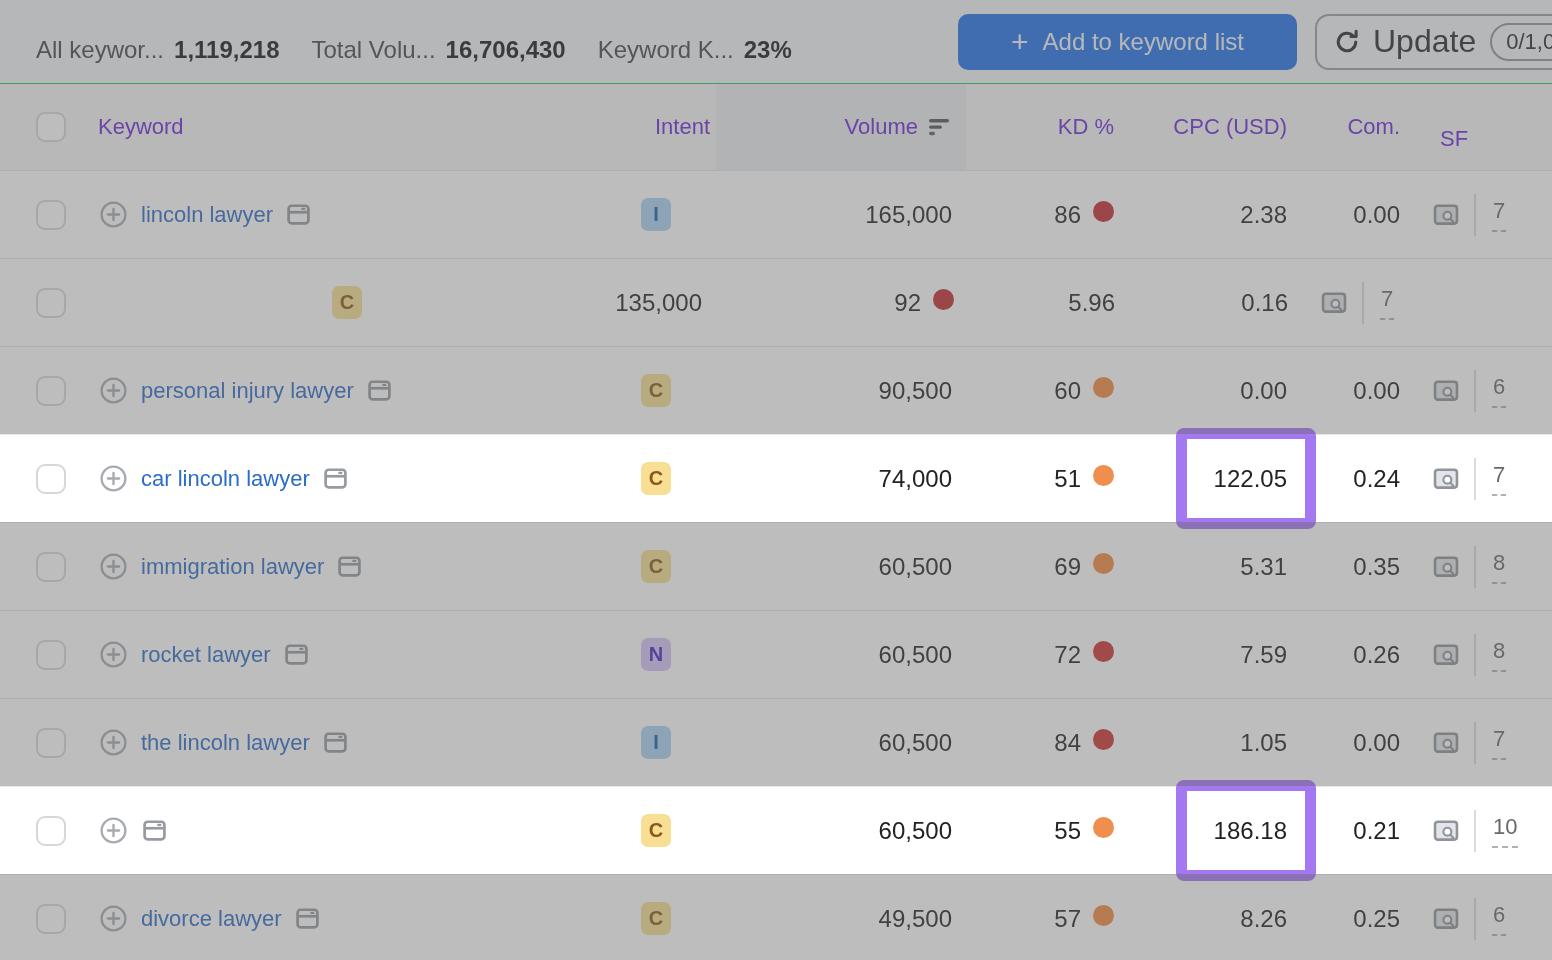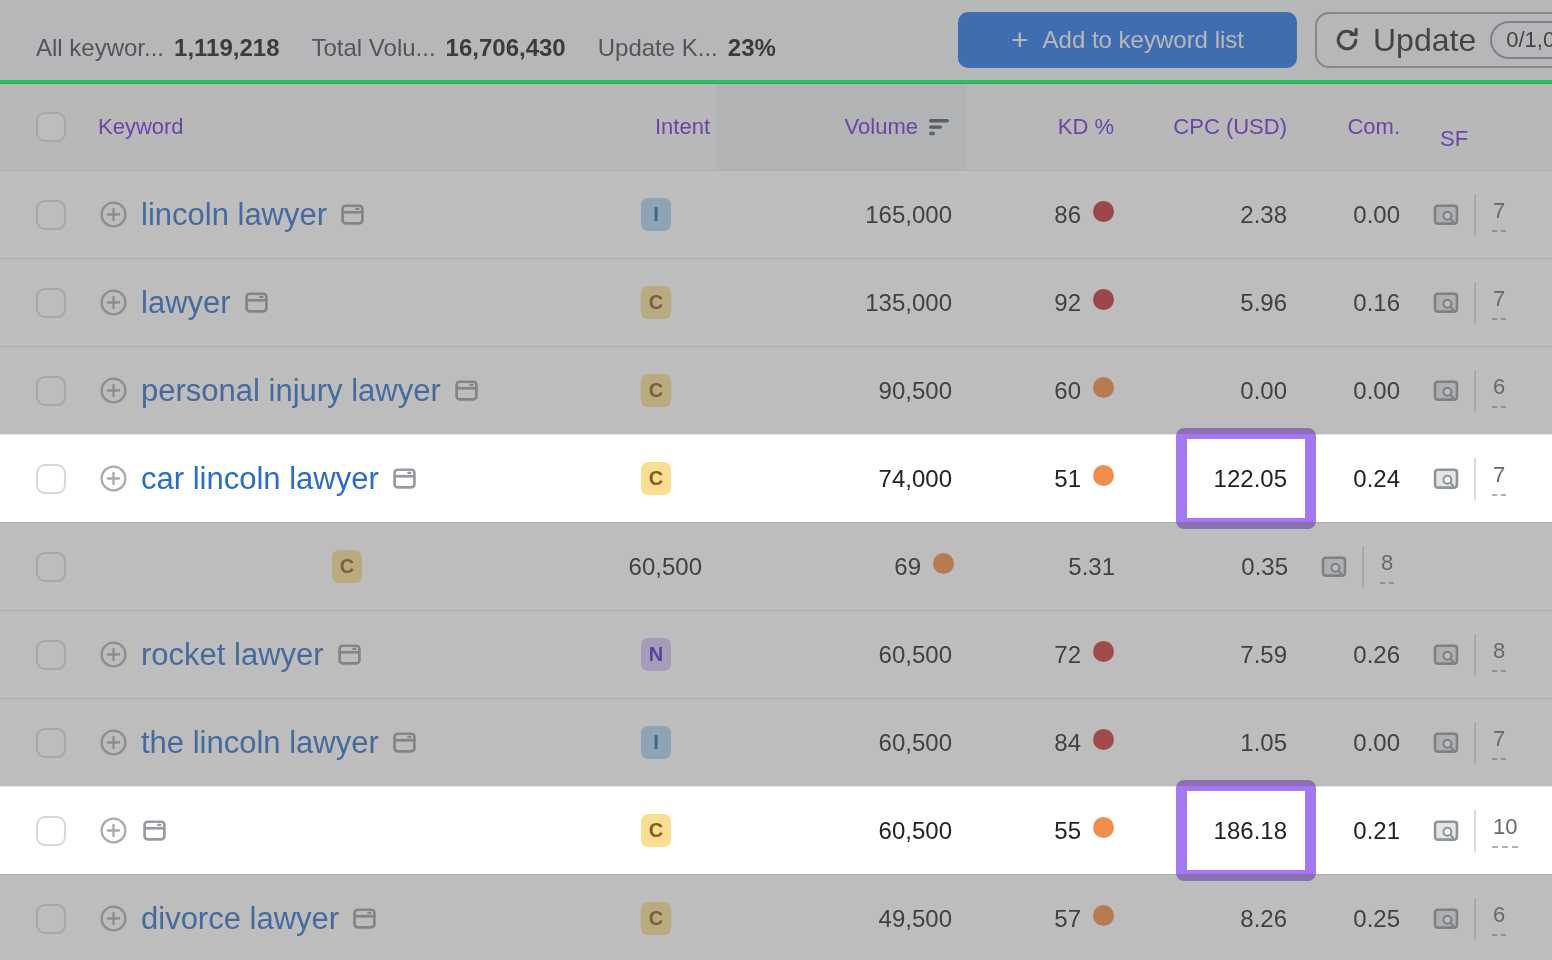--- a/index.html
+++ b/index.html
@@ -5,21 +5,21 @@
   html,body{margin:0;padding:0;}
   body{font-family:"Liberation Sans",sans-serif;background:#888;}
   .app{position:relative;width:1552px;height:960px;background:#fff;overflow:hidden;}
 
   
   .dim{position:relative;}
   .dim::after{content:"";position:absolute;left:0;right:0;top:-1px;bottom:0;
     background:rgba(104,104,104,0.44);z-index:6;pointer-events:none;}
 
   
-  .topbar{height:84px;background:#F3F4F6;border-bottom:4px solid #22c55e;
+  .topbar{height:84px;background:#F3F4F6;border-bottom:1px solid #22c55e;
     display:flex;align-items:center;padding-left:36px;box-sizing:border-box;overflow:hidden;}
   .stat{display:flex;align-items:baseline;margin-right:32px;white-space:nowrap;}
   .stat .lbl{font-size:24px;color:#44474B;margin-right:10px;}
   .stat .val{font-size:24px;font-weight:bold;color:#16181A;margin-top:16px;}
   .btn-add{margin-left:auto;flex:none;display:flex;align-items:center;justify-content:center;
     width:339px;height:56px;border:none;border-radius:10px;background:#2170E8;cursor:pointer;}
   .btn-add .plus-glyph{color:#F2F5F8;font-size:30px;font-weight:300;margin-right:14px;line-height:1;}
   .btn-add .txt{color:#F2F5F8;font-size:24px;}
   .btn-update{margin-left:18px;margin-right:-23px;flex:none;display:flex;align-items:center;
     width:260px;height:56px;box-sizing:border-box;border:2px solid #9B9FA3;border-radius:14px;
@@ -44,21 +44,21 @@
   .th-com{justify-self:end;padding-right:10px;}
   .th-sf{justify-self:start;padding-left:30px;margin-top:24px;}
 
   .cb{width:30px;height:30px;border:2px solid #D5D8DA;border-radius:9px;background:#fff;
     box-sizing:border-box;margin-left:36px;display:block;cursor:pointer;}
 
   
   .row{height:88px;border-top:1px solid #E4E6E8;background:#fff;position:relative;}
   .row.hl{z-index:3;}
   .kw-cell{display:flex;align-items:center;gap:12px;min-width:0;}
-  .kw-link{font-size:31px;color:#2B6CC6;text-decoration:none;white-space:nowrap;cursor:pointer;}
+  .kw-link{font-size:22px;color:#2B6CC6;text-decoration:none;white-space:nowrap;cursor:pointer;}
   .plus-ic{display:flex;cursor:pointer;flex:none;}
   .serp-card{display:flex;cursor:pointer;flex:none;}
   .badge{justify-self:center;min-width:30px;height:33px;border-radius:7px;
     display:flex;align-items:center;justify-content:center;
     font-size:20px;font-weight:bold;padding:0 4px;box-sizing:border-box;}
   .num{font-size:24px;color:#212326;}
   .cell-vol{justify-self:end;padding-right:14px;}
   .cell-kd{justify-self:end;display:flex;gap:12px;padding-right:12px;}
   .dot{width:21px;height:21px;border-radius:50%;flex:none;}
   .cell-cpc{justify-self:end;padding-right:11px;}
@@ -81,21 +81,21 @@
   <div class="topbar dim">
     <div class="stat">
       <span class="lbl">All keywor...</span>
       <span class="val">1,119,218</span>
     </div>
     <div class="stat">
       <span class="lbl">Total Volu...</span>
       <span class="val">16,706,430</span>
     </div>
     <div class="stat">
-      <span class="lbl">Update K...</span>
+      <span class="lbl">Keyword K...</span>
       <span class="val">23%</span>
     </div>
     <button class="btn-add">
       <span class="plus-glyph">+</span>
       <span class="txt">Add to keyword list</span>
     </button>
     <button class="btn-update">
       <span style="display:flex;">
         <svg width="28" height="28" viewBox="0 0 24 24" fill="none" stroke="#26292D" stroke-width="2.6" stroke-linecap="round">
           <path d="M19.5 12a7.5 7.5 0 1 1-2.2-5.3"></path>
@@ -170,36 +170,20 @@
       </span>
       <span class="vdiv"></span>
       <span class="sf-num">7</span>
     </div>
 
   </div>
       <div class="row grid dim">
     <div>
           <span class="cb"></span>
         </div>
-    <div class="kw-cell">
-      <span class="plus-ic">
-        <svg width="31" height="31" viewBox="0 0 24 24" fill="none" stroke="#A7ABAF" stroke-width="1.8" stroke-linecap="round">
-          <circle cx="12" cy="12" r="9.2"></circle>
-          <path d="M12 7.6v8.8M7.6 12h8.8"></path>
-        </svg>
-      </span>
-      <a class="kw-link">lawyer</a>
-      <span class="serp-card">
-        <svg width="27" height="27" viewBox="0 0 24 24" fill="none">
-          <rect x="3.2" y="4.2" width="17.6" height="15.6" rx="2.6" stroke="#979BA1" stroke-width="2.4"></rect>
-          <path d="M3.2 10h17.6" stroke="#979BA1" stroke-width="2.4"></path>
-          <rect x="14.6" y="5.9" width="3.4" height="2.2" rx="0.6" fill="#979BA1"></rect>
-        </svg>
-      </span>
-    </div>
     <div>
           <span class="badge" style="background: rgb(248, 223, 147); color: rgb(138, 90, 23);">C</span>
         </div>
     <div class="num cell-vol">135,000</div>
     <div class="cell-kd">
       <span class="num">92</span>
       <span class="dot" style="background: rgb(194, 43, 47);"></span>
     </div>
     <div class="num cell-cpc">5.96</div>
     <div class="num cell-com">0.16</div>
@@ -299,20 +283,36 @@
       </span>
       <span class="vdiv"></span>
       <span class="sf-num">7</span>
     </div>
     <div class="cpc-frame"></div>
   </div>
       <div class="row grid dim">
     <div>
           <span class="cb"></span>
         </div>
+    <div class="kw-cell">
+      <span class="plus-ic">
+        <svg width="31" height="31" viewBox="0 0 24 24" fill="none" stroke="#A7ABAF" stroke-width="1.8" stroke-linecap="round">
+          <circle cx="12" cy="12" r="9.2"></circle>
+          <path d="M12 7.6v8.8M7.6 12h8.8"></path>
+        </svg>
+      </span>
+      <a class="kw-link">immigration lawyer</a>
+      <span class="serp-card">
+        <svg width="27" height="27" viewBox="0 0 24 24" fill="none">
+          <rect x="3.2" y="4.2" width="17.6" height="15.6" rx="2.6" stroke="#979BA1" stroke-width="2.4"></rect>
+          <path d="M3.2 10h17.6" stroke="#979BA1" stroke-width="2.4"></path>
+          <rect x="14.6" y="5.9" width="3.4" height="2.2" rx="0.6" fill="#979BA1"></rect>
+        </svg>
+      </span>
+    </div>
     <div>
           <span class="badge" style="background: rgb(248, 223, 147); color: rgb(138, 90, 23);">C</span>
         </div>
     <div class="num cell-vol">60,500</div>
     <div class="cell-kd">
       <span class="num">69</span>
       <span class="dot" style="background: rgb(245, 137, 63);"></span>
     </div>
     <div class="num cell-cpc">5.31</div>
     <div class="num cell-com">0.35</div>

